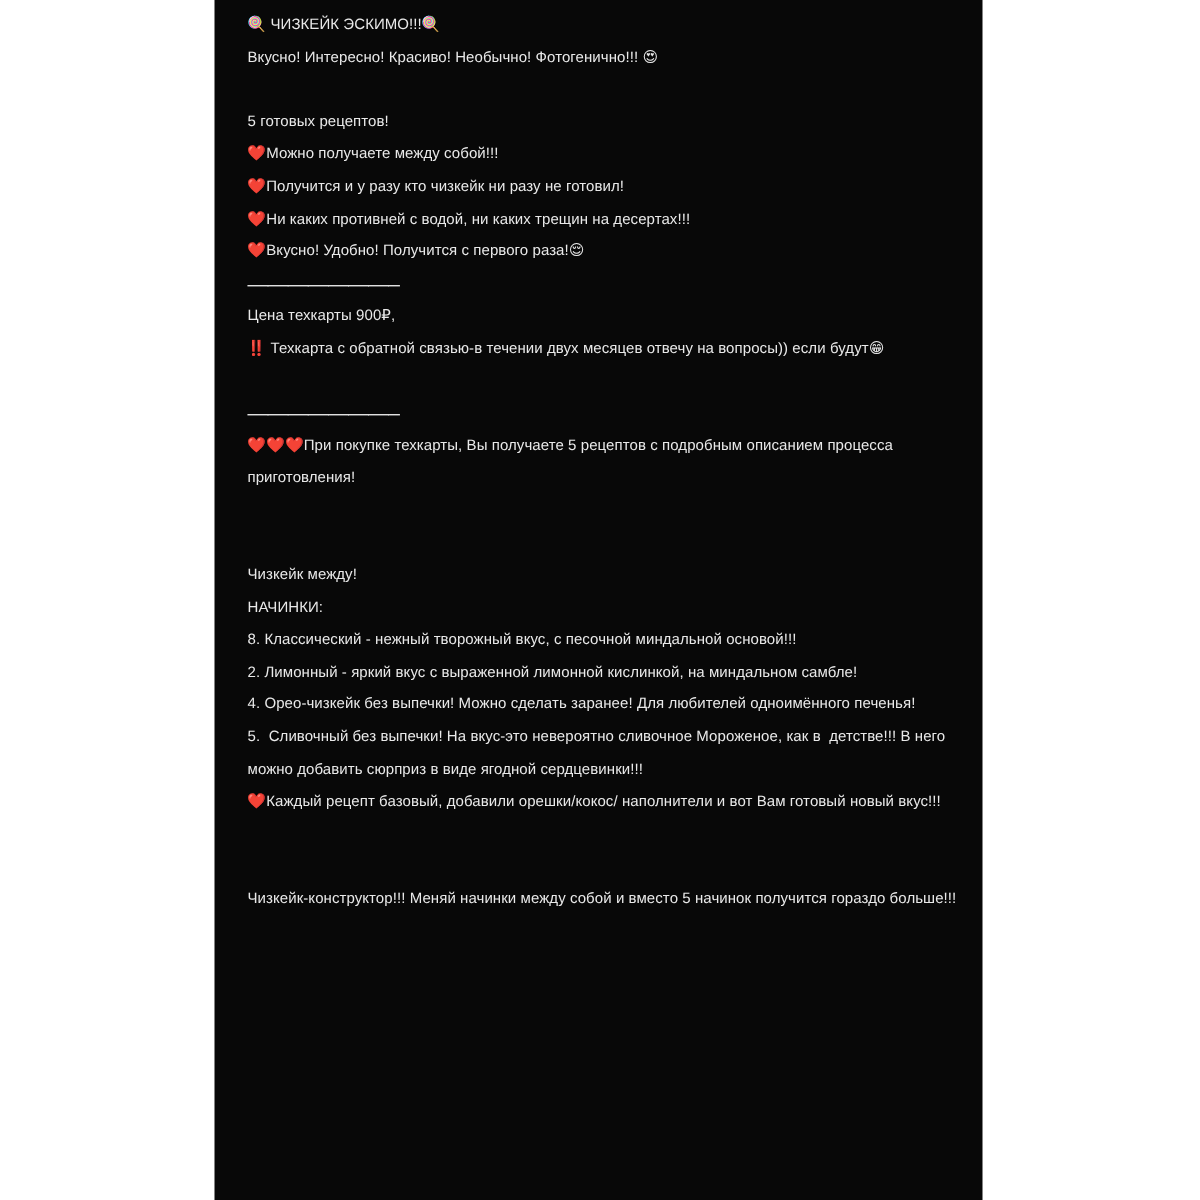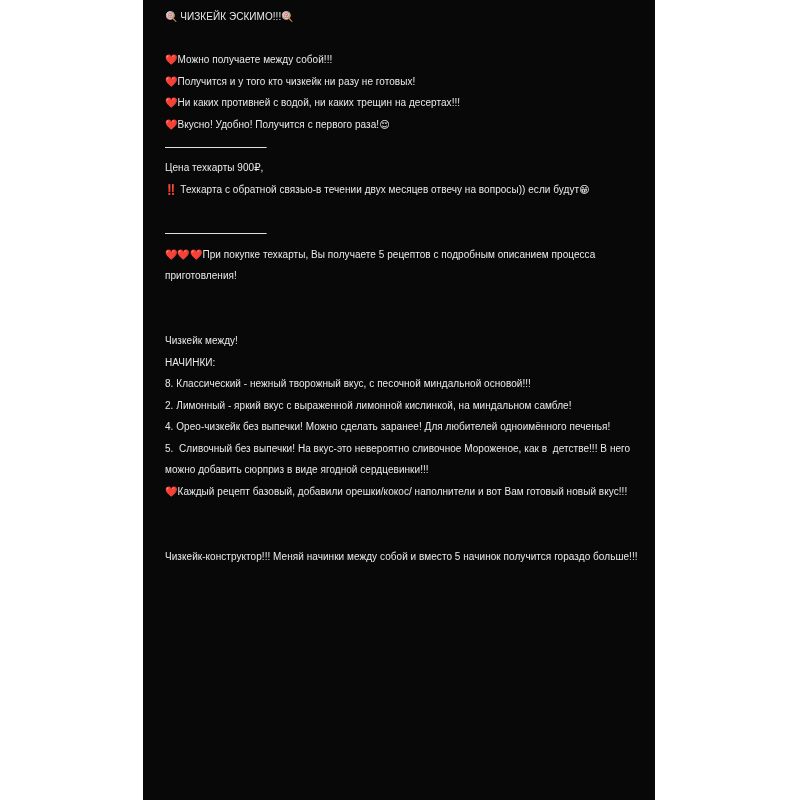--- a/index.html
+++ b/index.html
@@ -53,23 +53,25 @@
     font-size: 14px;
   }
 </style>
 </head>
 <body>
 
 <div id="screen" style="background: rgb(255, 255, 255);">
   <div id="post-panel" style="background: rgb(8, 8, 8);">
     <div id="caption-body" style="color: rgb(233, 233, 233);">
         <div class="line">🍭 ЧИЗКЕЙК ЭСКИМО!!!🍭</div>
+        <div class="line">Вкусно! Интересно! Красиво! Необычно! Фотогенично!!! 😍</div>
         <div class="line blank"></div>
+        <div class="line">5 готовых рецептов!</div>
         <div class="line">❤️Можно получаете между собой!!!</div>
-        <div class="line">❤️Получится и у того кто чизкейк ни разу не готовых!</div>
+        <div class="line">❤️Получится и у разу кто чизкейк ни разу не готовил!</div>
         <div class="line">❤️Ни каких противней с водой, ни каких трещин на десертах!!!</div>
         <div class="line">❤️Вкусно! Удобно! Получится с первого раза!😌</div>
         <div class="line rule">———————–</div>
         <div class="line">Цена техкарты 900₽,</div>
         <div class="line">‼️ Техкарта с обратной связью-в течении двух месяцев отвечу на вопросы)) если будут😁</div>
         <div class="line blank"></div>
         <div class="line rule">———————–</div>
         <div class="line">❤️❤️❤️При покупке техкарты, Вы получаете 5 рецептов с подробным описанием процесса приготовления!</div>
         <div class="line blank"></div>
         <div class="line blank"></div>

